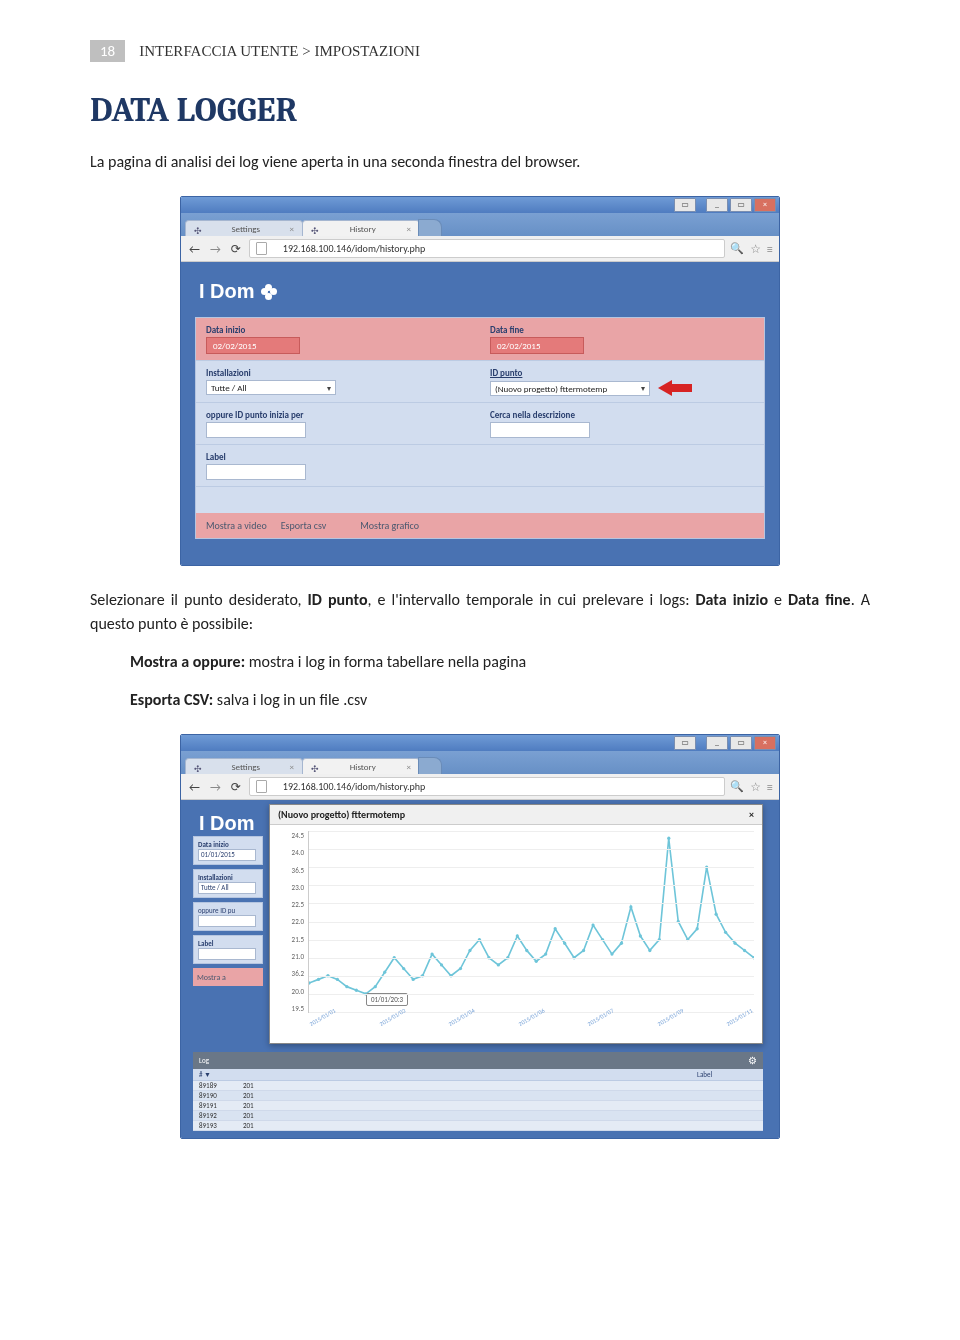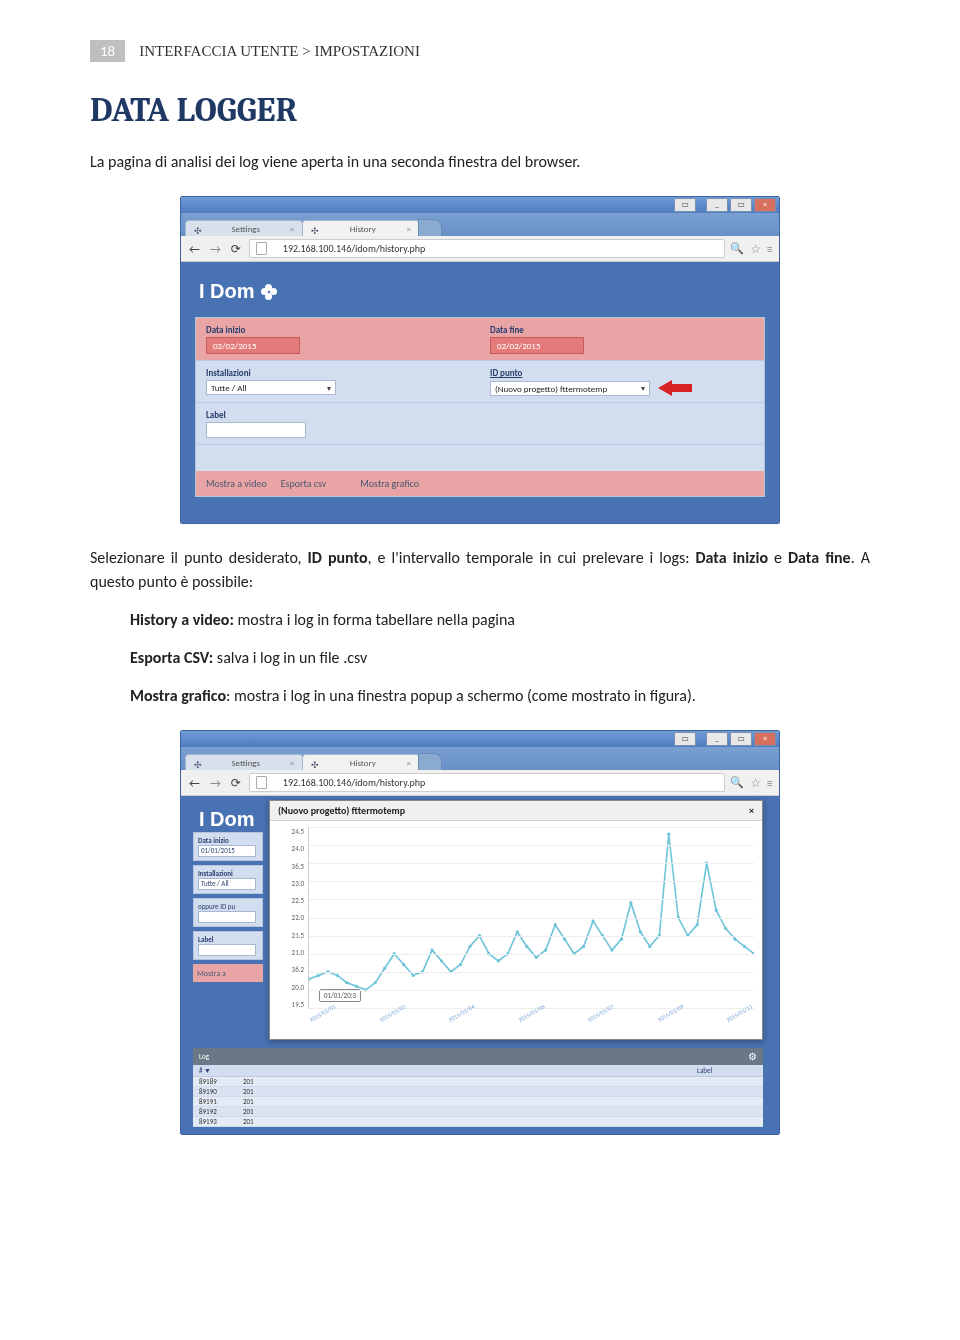--- a/index.html
+++ b/index.html
@@ -365,20 +365,21 @@
   }
   .x-labels span { transform: rotate(-30deg); transform-origin: left top; white-space:nowrap; }
   .tooltip-box {
     position:absolute;
     background:#fff;
     border:1px solid #888;
     padding:1px 4px;
     font-size:7px;
     color:#555;
     border-radius:2px;
+    margin-left:47px;
   }
 
   .log-table {
     position:absolute;
     left:12px; right:16px; top:252px;
     font-size:7px;
     color:#333;
   }
   .log-table .lhead {
     background:#6a7787;
@@ -491,20 +492,30 @@
                 <div class="select-box" style="width:150px">
                   <span>(Nuovo progetto) fttermotemp</span>
                   <span class="tri">▾</span>
                 </div>
                 <span class="red-arrow"><span class="head"></span><span class="shaft"></span></span>
               </div>
             </div>
           </div>
           <div class="form-row">
             <div class="form-cell">
+              <div class="lbl">oppure ID punto inizia per</div>
+              <div class="plain-input"></div>
+            </div>
+            <div class="form-cell">
+              <div class="lbl">Cerca nella descrizione</div>
+              <div class="plain-input"></div>
+            </div>
+          </div>
+          <div class="form-row">
+            <div class="form-cell">
               <div class="lbl">Label</div>
               <div class="plain-input"></div>
             </div>
             <div class="form-cell"></div>
           </div>
           <div class="buttons-row">
             <span class="btn">Mostra a video</span>
             <span class="btn">Esporta csv</span>
             <span class="btn" style="margin-left:20px">Mostra grafico</span>
           </div>
@@ -512,27 +523,24 @@
       </div>
     </div>
   </div>
 
   <p class="body-text">
     <span>Selezionare il punto desiderato, </span><span class="bold">ID punto</span><span>, e l'intervallo temporale in cui prelevare i logs: </span><span class="bold">Data inizio</span><span> e </span><span class="bold">Data fine</span><span>. A questo punto è possibile:</span>
   </p>
 
   <div class="indented-list">
     <p class="body-text">
-      <span class="bold">History a video:</span><span> mostra i log in forma tabellare nella pagina</span>
+      <span class="bold">Mostra a oppure:</span><span> mostra i log in forma tabellare nella pagina</span>
     </p>
     <p class="body-text">
       <span class="bold">Esporta CSV:</span><span> salva i log in un file .csv</span>
-    </p>
-    <p class="body-text">
-      <span class="bold">Mostra grafico</span><span>: mostra i log in una finestra popup a schermo (come mostrato in figura).</span>
     </p>
   </div>
 
   <div class="screenshot-wrap">
     <div class="browser">
       <div class="win-titlebar">
         <div class="win-btn">▭</div>
         <div style="width:6px"></div>
         <div class="win-btn">_</div>
         <div class="win-btn">▭</div>

